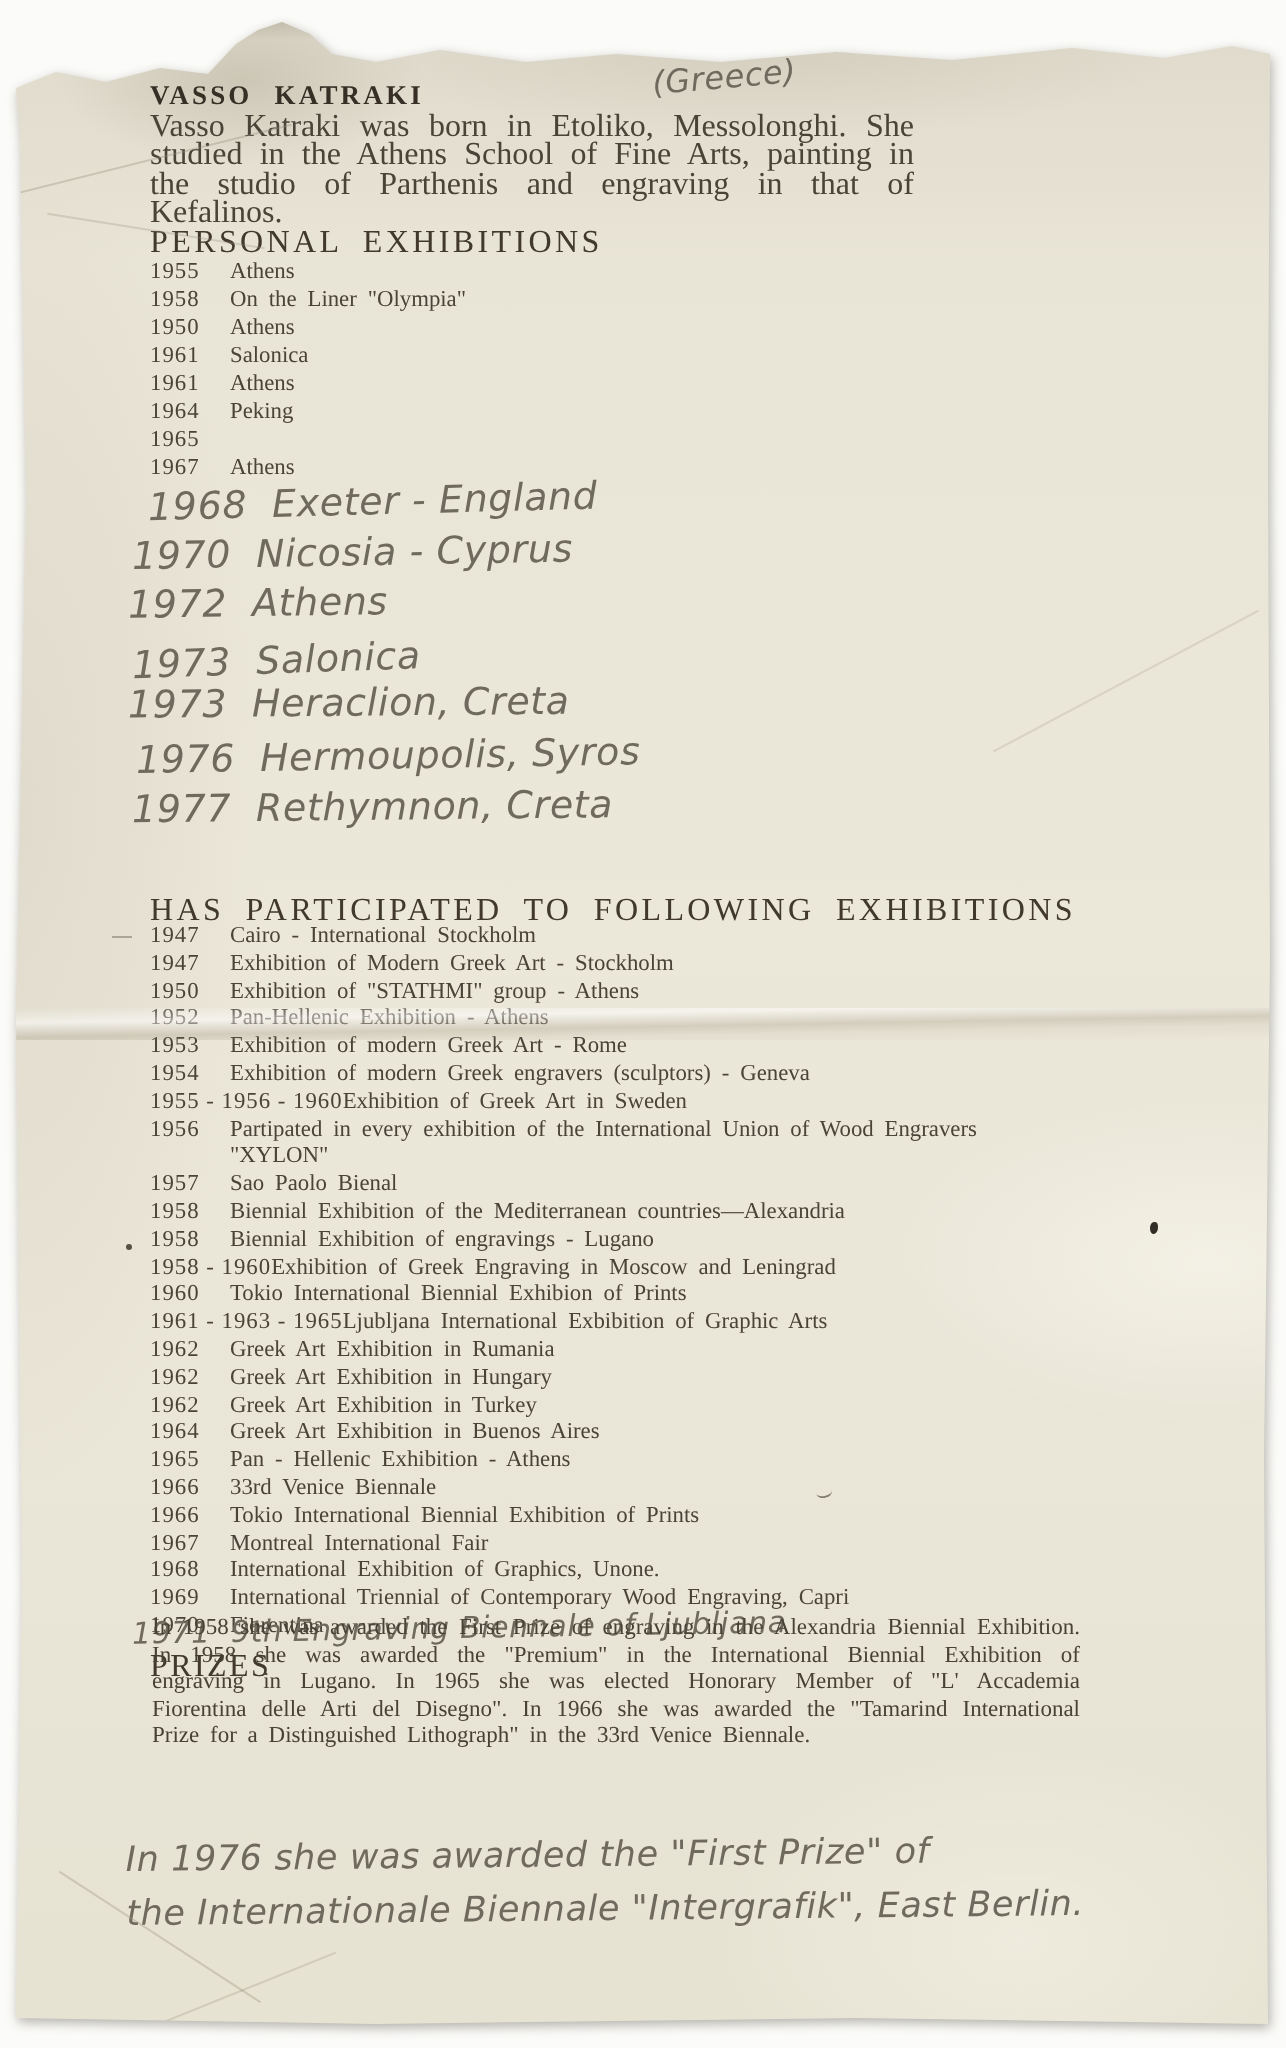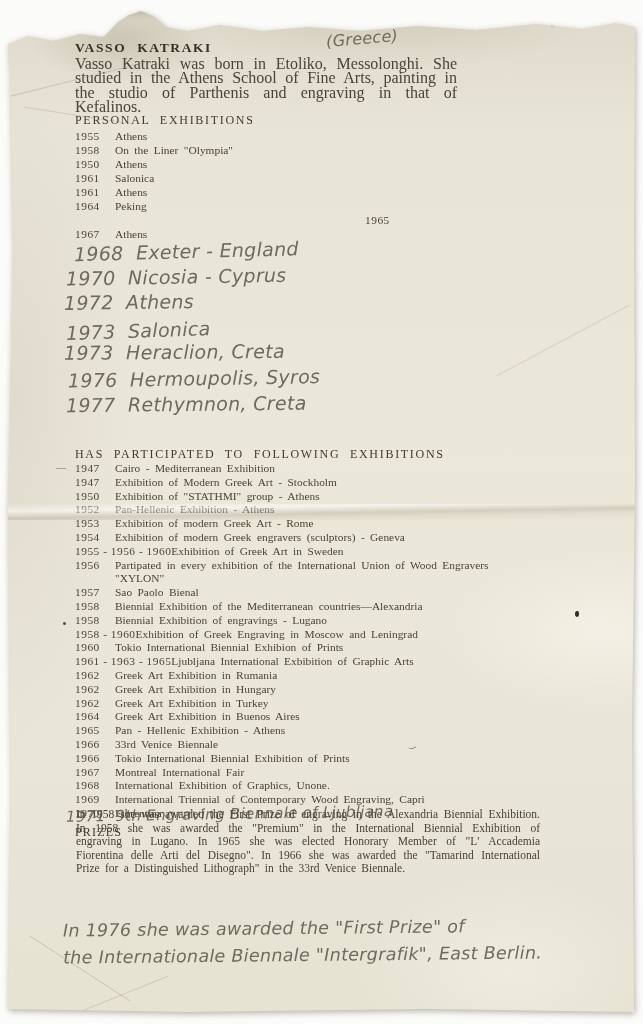--- a/index.html
+++ b/index.html
@@ -43,29 +43,29 @@
   .crease-r1{left:480px;top:330px;width:150px;height:1px;background:rgba(152,142,120,0.22);transform:rotate(-28deg);}
 
   .ink{color:#464036;}
   .catalog{position:absolute;left:543px;top:2px;font-size:14px;color:#5f5a4f;
     font-family:"DejaVu Sans", sans-serif;font-style:italic;transform:rotate(-3deg);letter-spacing:1px;}
   .title{position:absolute;left:67px;top:30px;font-size:13.5px;font-weight:bold;
     letter-spacing:1.6px;word-spacing:6px;color:#372f25;}
   .greece{position:absolute;left:318px;top:19px;font-size:16px;transform:rotate(-5deg);}
   .intro{position:absolute;left:67px;top:47px;width:382px;margin:0;
     font-size:16px;line-height:14.3px;text-align:justify;word-spacing:2px;color:#4a4338;}
-  .h2{position:absolute;margin:0;font-size:12px;font-weight:normal;
+  .h2{position:absolute;margin:0;font-size:16px;font-weight:normal;
     letter-spacing:1.7px;word-spacing:5px;color:#41392d;}
   .h2.personal{left:67px;top:103px;}
   .h2.participated{left:67px;top:437px;}
   .h2.prizes-h{left:67px;top:815px;font-weight:normal;letter-spacing:1.2px;}
   .typed-list{position:absolute;left:67px;color:#4a4338;font-size:11.4px;}
   .typed-list.personal-list{top:119px;width:330px;line-height:14px;}
   .typed-list.parts-list{top:452px;width:468px;line-height:13.8px;}
-  .trow{display:flex;justify-content:flex-end;}
+  .trow{display:flex;}
   .trow .yr{flex:0 0 auto;min-width:40px;letter-spacing:0.5px;}
   .trow .tx{flex:1;word-spacing:2.6px;}
 
   .hand{font-family:"DejaVu Sans", sans-serif;font-style:italic;color:#6f6a5e;letter-spacing:0.3px;}
   .hand-list{position:absolute;left:52px;top:228px;width:420px;}
   .hrow{display:flex;align-items:baseline;height:25.6px;font-size:19px;}
   .hrow .yr{width:62px;flex:0 0 auto;}
   .hrow:nth-child(1){transform:rotate(-1.5deg);padding-left:14px;}
   .hrow:nth-child(2){transform:rotate(-1deg);padding-left:6px;}
   .hrow:nth-child(3){transform:rotate(-0.8deg);padding-left:4px;}
@@ -164,21 +164,21 @@
             <span>Rethymnon, Creta</span>
           </div>
       </div>
 
       <h2 class="h2 participated">HAS PARTICIPATED TO FOLLOWING EXHIBITIONS</h2>
       <div class="pencil-dash"></div>
 
       <div class="typed-list parts-list">
         <div class="trow">
             <span class="yr">1947</span>
-            <span class="tx">Cairo - Mediterranean Exhibition</span>
+            <span class="tx">Cairo - International Stockholm</span>
           </div>
         <div class="trow">
             <span class="yr">1947</span>
             <span class="tx">Exhibition of Modern Greek Art - Stockholm</span>
           </div>
         <div class="trow">
             <span class="yr">1950</span>
             <span class="tx">Exhibition of "STATHMI" group - Athens</span>
           </div>
         <div class="trow">

